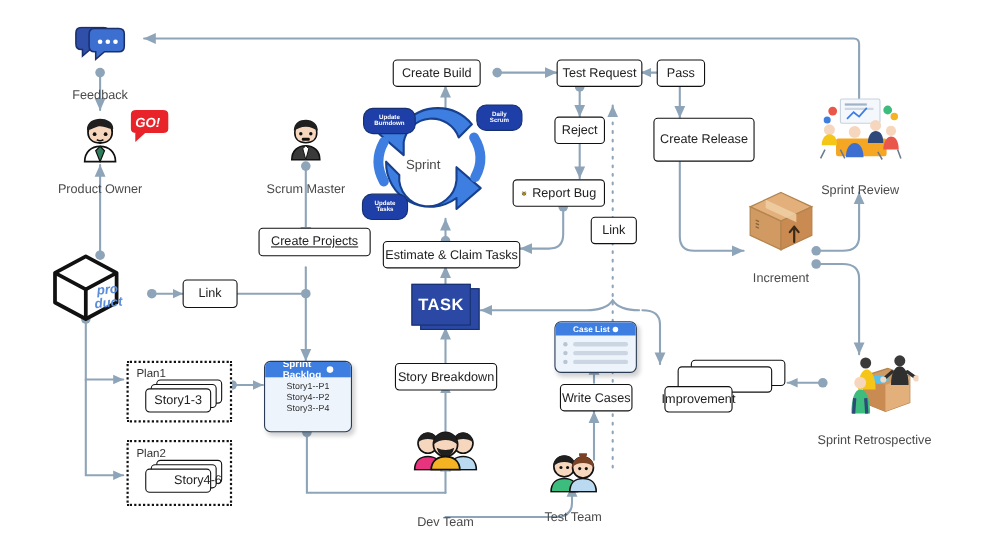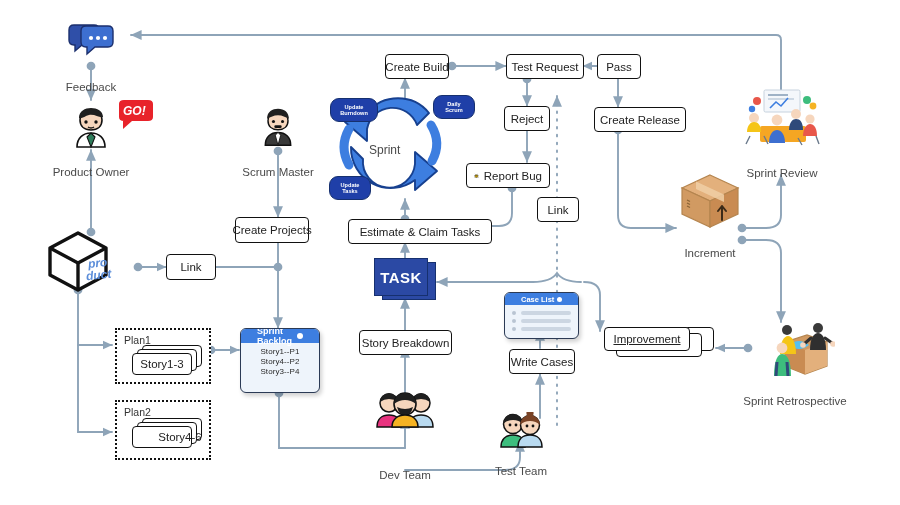--- a/index.html
+++ b/index.html
@@ -221,21 +221,21 @@
       <path d="M10,13 c0,-8 6,-11 12,-11 c7,0 12,4 12,11 c-4,-2 -7,-4 -12,-4 c-5,0 -8,2 -12,4z" fill="#1f1f1f"></path>
       <circle cx="17" cy="16" r="1.7" fill="#111"></circle>
         <circle cx="27" cy="16" r="1.7" fill="#111"></circle>
       <rect x="18" y="20" width="8" height="3" rx="1.3" fill="#111"></rect>
       <path d="M8,42 c0,-9 6,-14 14,-14 c8,0 14,5 14,14z" fill="#3a3a3a" stroke="#111" stroke-width="1.6"></path>
       <path d="M22,28 l3,3 l-3,11 l-3,-11z" fill="#fff" stroke="#111" stroke-width="1"></path>
     </svg>
     <div class="cap">Scrum Master</div>
   </div>
 
-  <div class="box" style="left:235px;top:217px;width:74px;height:26px;">
+  <div class="box" style="left:235px;top:207px;width:102px;height:26px;text-decoration:underline;">
     <span>Create Projects</span>
   </div>
 
   <div class="win" style="left:240px;top:328px;width:80px;height:65px;">
     <div class="bar" style="height:14px;font-size:9px;">
       <span>Sprint Backlog</span>
       <span class="dot"></span>
     </div>
     <div class="body">
       <div class="row">Story1--P1</div>
@@ -270,21 +270,21 @@
       <div>Scrum</div>
     </div>
   </div>
   <div class="bubble" style="left:329px;top:176px;width:42px;height:24px;">
     <div>
       <div>Update</div>
       <div>Tasks</div>
     </div>
   </div>
 
-  <div class="box" style="left:348px;top:219px;width:144px;height:25px;justify-content:center;">
+  <div class="box" style="left:348px;top:219px;width:125px;height:25px;justify-content:center;">
     <span>Estimate &amp; Claim Tasks</span>
   </div>
 
   <div class="task" style="left:374px;top:258px;width:62px;height:42px;">
     <div class="sheet" style="left:8px;top:4px;width:52px;height:36px;"></div>
     <div class="sheet front" style="left:0;top:0;width:52px;height:36px;">
       <span>TASK</span>
     </div>
   </div>
 
@@ -301,21 +301,21 @@
       <path d="M47,3 a9,9 0 0 0 -9,9 q4,-3 9,-3 q5,0 9,3 a9,9 0 0 0 -9,-9z" fill="#1f1f1f"></path>
       <path d="M35,37 c0,-8 5,-12 12,-12 c7,0 12,4 12,12z" fill="#b9daf0" stroke="#111" stroke-width="1.5"></path>
       <circle cx="31" cy="14" r="11" fill="#f6d6bd" stroke="#111" stroke-width="1.6"></circle>
       <path d="M31,3 a11,11 0 0 0 -11,11 q5,-4 11,-4 q6,0 11,4 a11,11 0 0 0 -11,-11z" fill="#1f1f1f"></path>
       <path d="M23,17 q2,8 8,8 q6,0 8,-8 q-8,4 -16,0z" fill="#1f1f1f"></path>
       <path d="M18,37 c0,-8 6,-12 13,-12 c7,0 13,4 13,12z" fill="#f5b323" stroke="#111" stroke-width="1.6"></path>
     </svg>
     <div class="cap">Dev Team</div>
   </div>
 
-  <div class="box" style="left:385px;top:54px;width:64px;height:25px;">
+  <div class="box" style="left:357px;top:54px;width:80px;height:25px;">
     <span>Create Build</span>
   </div>
 
   <div class="box" style="left:506px;top:54px;width:78px;height:25px;">
     <span>Test Request</span>
   </div>
 
   <div class="box" style="left:597px;top:54px;width:44px;height:25px;">
     <span>Pass</span>
   </div>
@@ -332,21 +332,21 @@
       <circle cx="6" cy="6.5" r="1" fill="#111"></circle>
         <circle cx="10" cy="6.5" r="1" fill="#111"></circle>
     </svg>
     <span>Report Bug</span>
   </div>
 
   <div class="box" style="left:537px;top:197px;width:42px;height:25px;">
     <span>Link</span>
   </div>
 
-  <div class="box" style="left:594px;top:107px;width:92px;height:25px;">
+  <div class="box" style="left:594px;top:107px;width:92px;height:40px;">
     <span>Create Release</span>
   </div>
 
   <div class="win caselist" style="left:504px;top:292px;width:75px;height:47px;">
     <div class="bar" style="height:12px;font-size:7.5px;">
       <span>Case List</span>
       <span class="dot" style="width:5px;height:5px;"></span>
     </div>
     <div class="body">
       <div class="lrow">
@@ -437,18 +437,18 @@
       <path d="M56,18 l-7,6 M70,18 l7,5" stroke="#2f2f2f" stroke-width="3" stroke-linecap="round"></path>
       <circle cx="48" cy="25" r="2.8" fill="#f6d6bd"></circle>
         <circle cx="78" cy="24" r="2.8" fill="#f6d6bd"></circle>
     </svg>
     <div class="cap">Sprint Retrospective</div>
   </div>
 
   <div class="stack" style="left:604px;top:327px;width:110px;height:40px;">
     <div class="card" style="left:24px;top:0;width:86px;height:24px;"></div>
     <div class="card" style="left:12px;top:6px;width:86px;height:24px;"></div>
-    <div class="card front" style="left:0;top:0;width:86px;height:24px;text-decoration:underline;">
+    <div class="card front" style="left:0;top:24px;width:62px;height:24px;">
       <span>Improvement</span>
     </div>
   </div>
 
 </div>
 
 </body></html>

